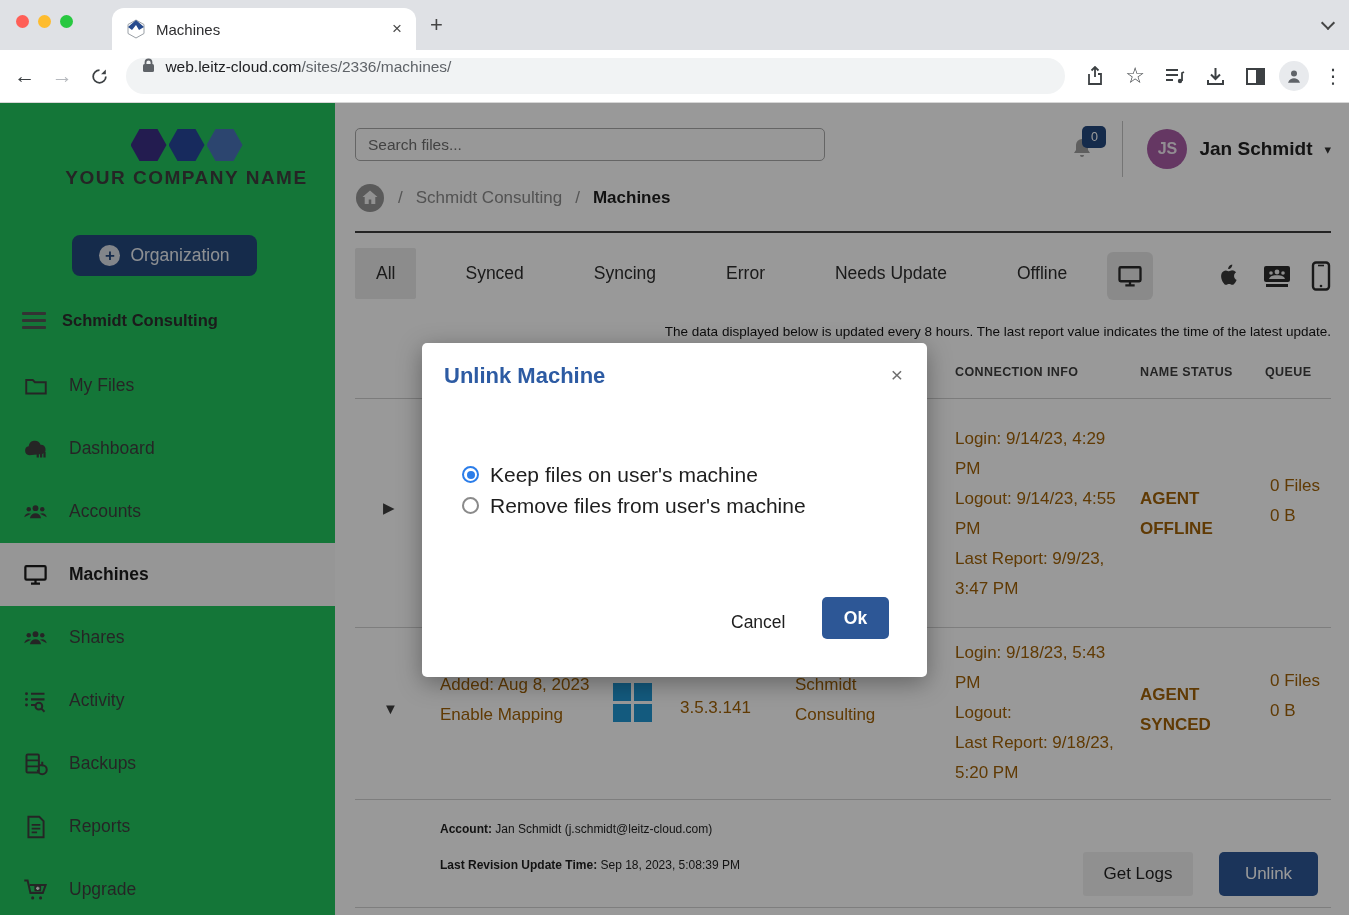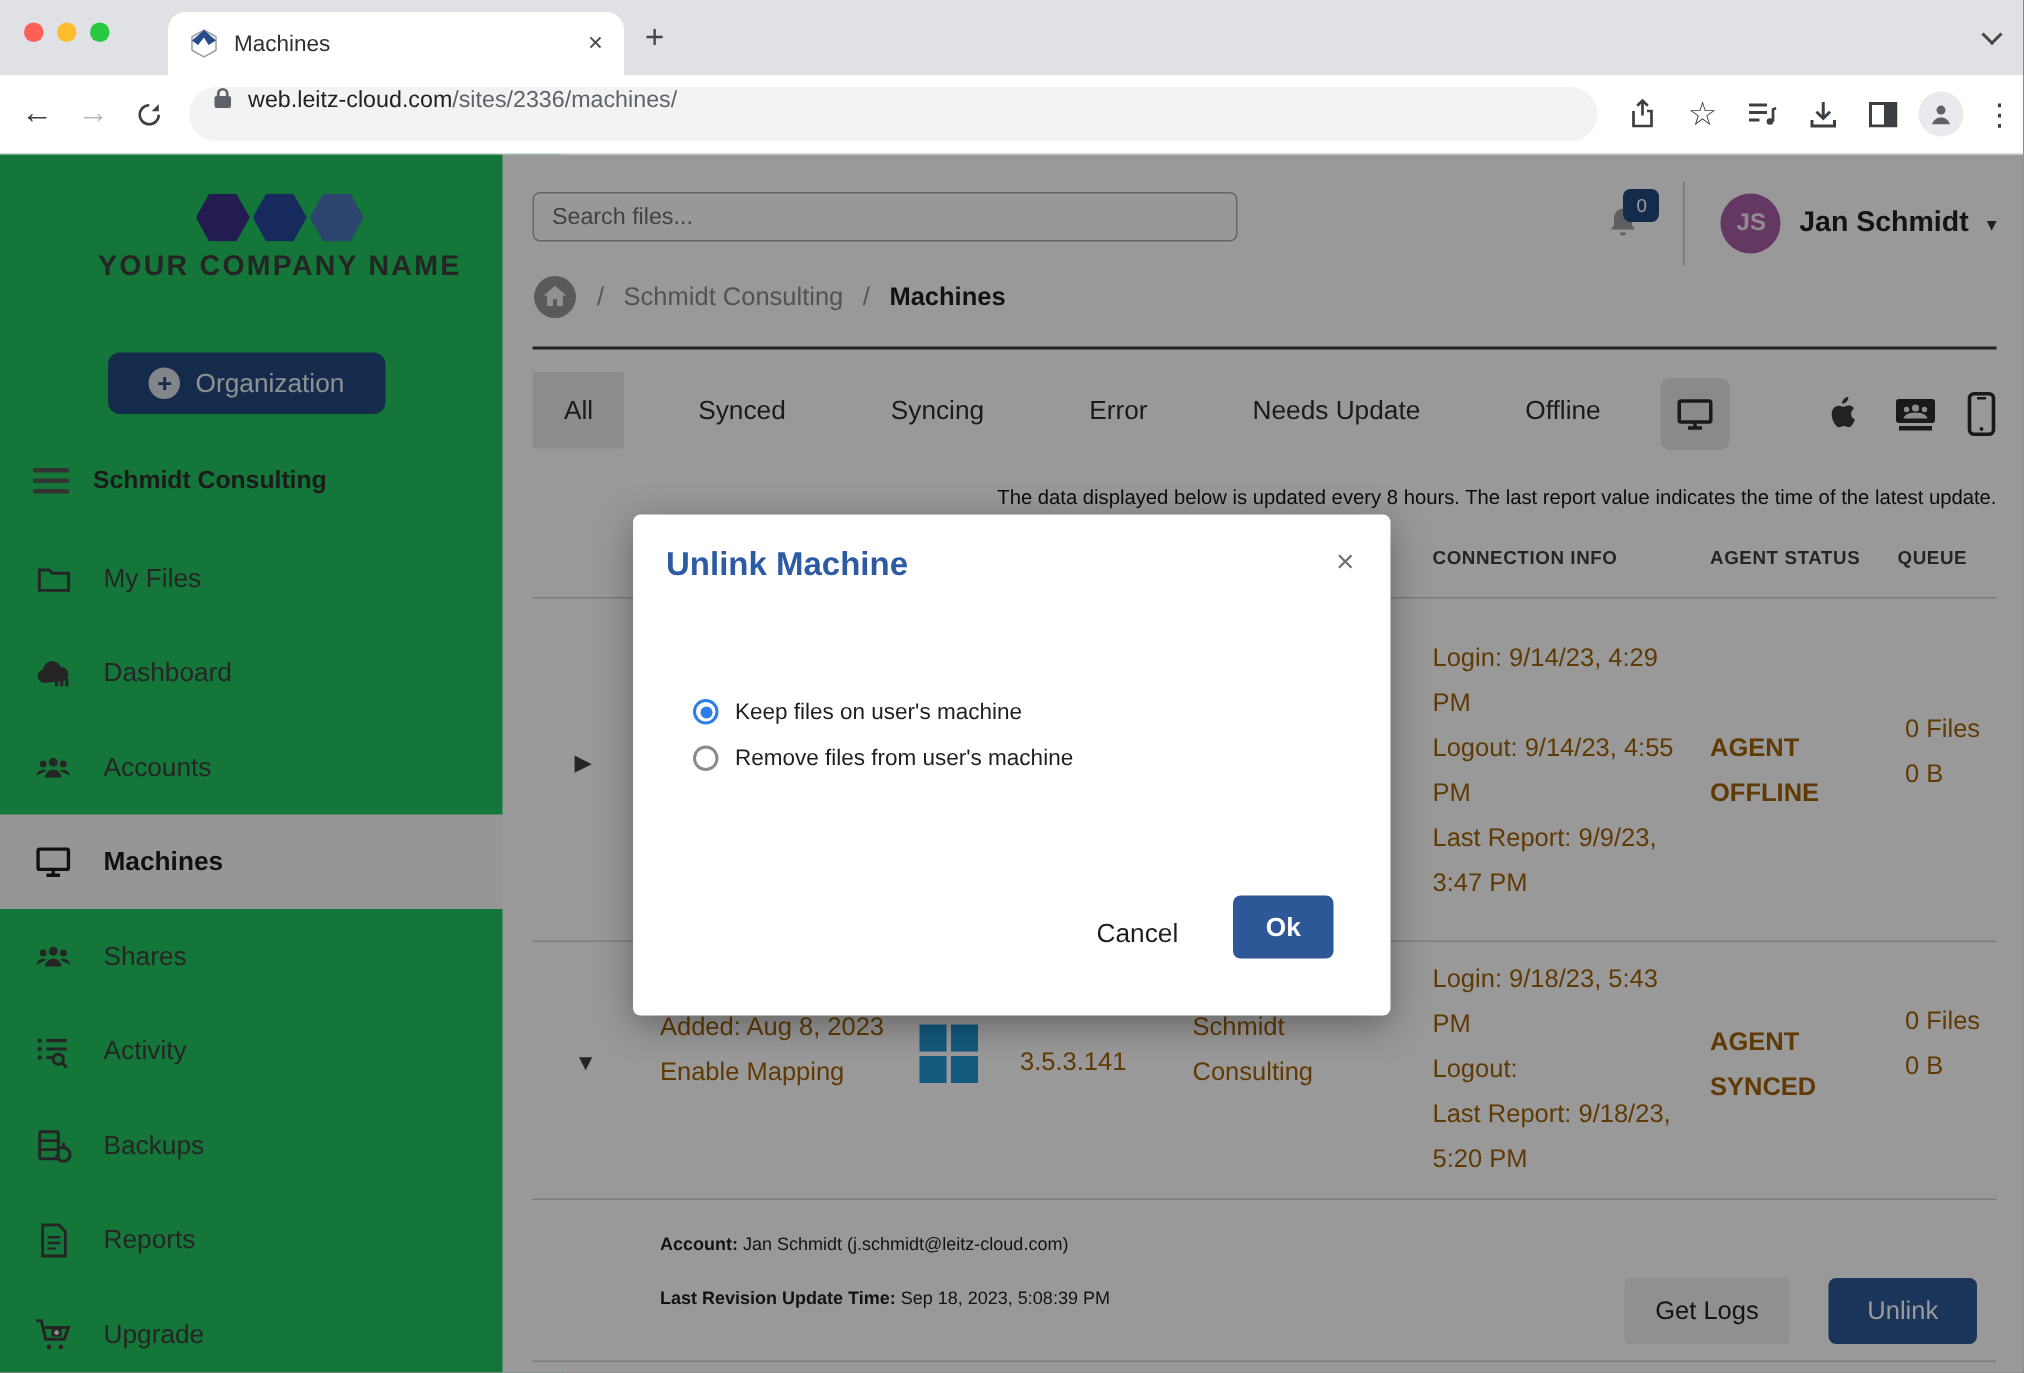--- a/index.html
+++ b/index.html
@@ -117,21 +117,21 @@
   
   .modal { position:absolute; left:422px; top:240px; width:505px; height:334px; background:#fff; border-radius:5px;
            z-index:10; box-shadow:0 6px 24px rgba(0,0,0,.35); }
   .modal-title { position:absolute; left:22px; top:20px; font-size:22px; font-weight:bold; color:#2d5ba3; }
   .modal-close { position:absolute; right:24px; top:20px; font-size:21px; color:#6f6f6f; cursor:pointer; }
   .opts { position:absolute; left:40px; top:116px; }
   .opt { display:flex; align-items:center; gap:11px; height:31px; cursor:pointer; }
   .radio { width:17px; height:17px; border-radius:50%; border:2px solid #8a8a8a; position:relative; }
   .radio.sel { border-color:#2b7de9; }
   .radio.sel:after { content:""; position:absolute; left:2.5px; top:2.5px; width:8px; height:8px; border-radius:50%; background:#2b7de9; }
-  .opt-lbl { font-size:15px; color:#1e1e1e; }
+  .opt-lbl { font-size:21px; color:#1e1e1e; }
   .modal-cancel { position:absolute; left:295px; top:261px; font-size:17.5px; color:#1e1e1e; background:none; border:none;
                   padding:8px 14px; font-family:"Liberation Sans",sans-serif; cursor:pointer; }
   .modal-ok { position:absolute; left:400px; top:254px; width:67px; height:42px; background:#2d5796; color:#fff;
               border:none; border-radius:5px; font-size:17.5px; font-weight:bold; font-family:"Liberation Sans",sans-serif; cursor:pointer; }
 
   svg { display:block; }
 </style>
 </head>
 <body>
 
@@ -410,21 +410,21 @@
                 <circle cx="10" cy="25" r="1.3" fill="#2b2b2b"></circle>
               </svg>
           </span>
         </span>
       </div>
 
       <div class="notice">The data displayed below is updated every 8 hours. The last report value indicates the time of the latest update.</div>
 
       <div class="thead">
         <span class="th conn">CONNECTION INFO</span>
-        <span class="th stat">AGENT STATUS</span>
+        <span class="th stat">NAME STATUS</span>
         <span class="th queue">QUEUE</span>
       </div>
 
       <div class="trow row1">
         <span class="expander">▶</span>
         <div class="cell c-conn">
           <div>Login: 9/14/23, 4:29 PM</div>
           <div>Logout: 9/14/23, 4:55 PM</div>
           <div>Last Report: 9/9/23, 3:47 PM</div>
         </div>

